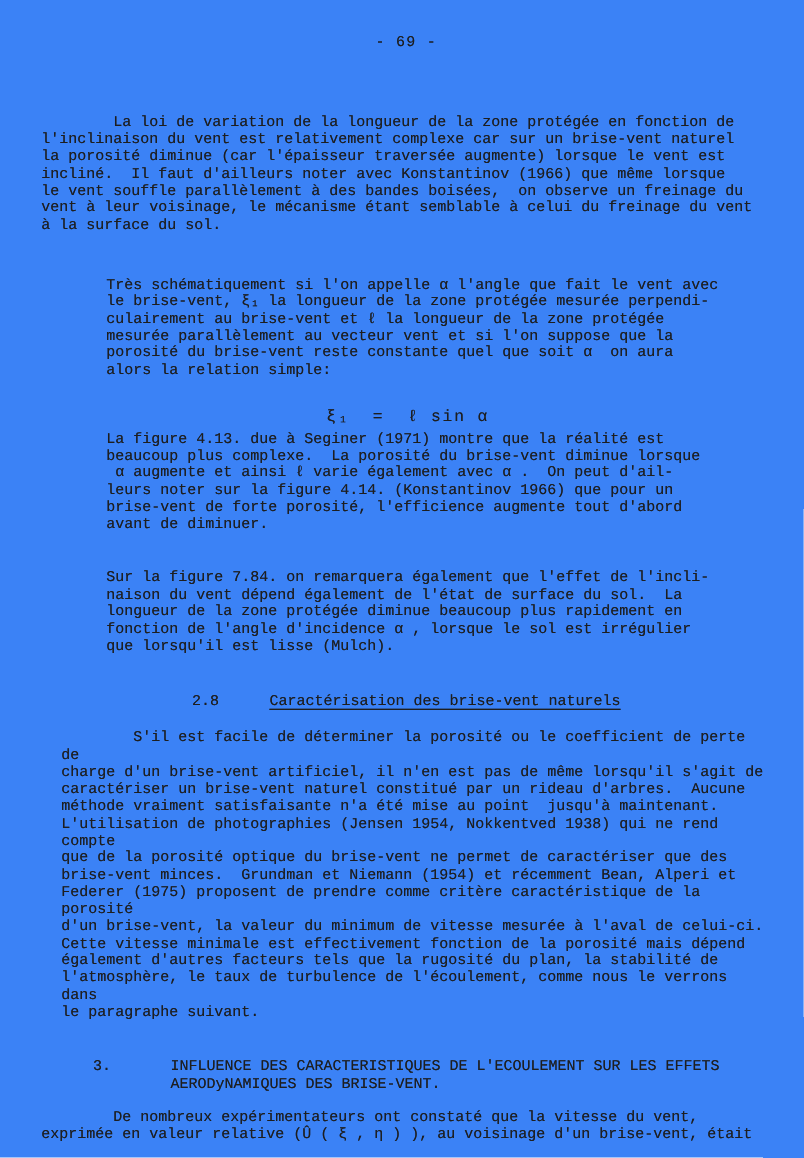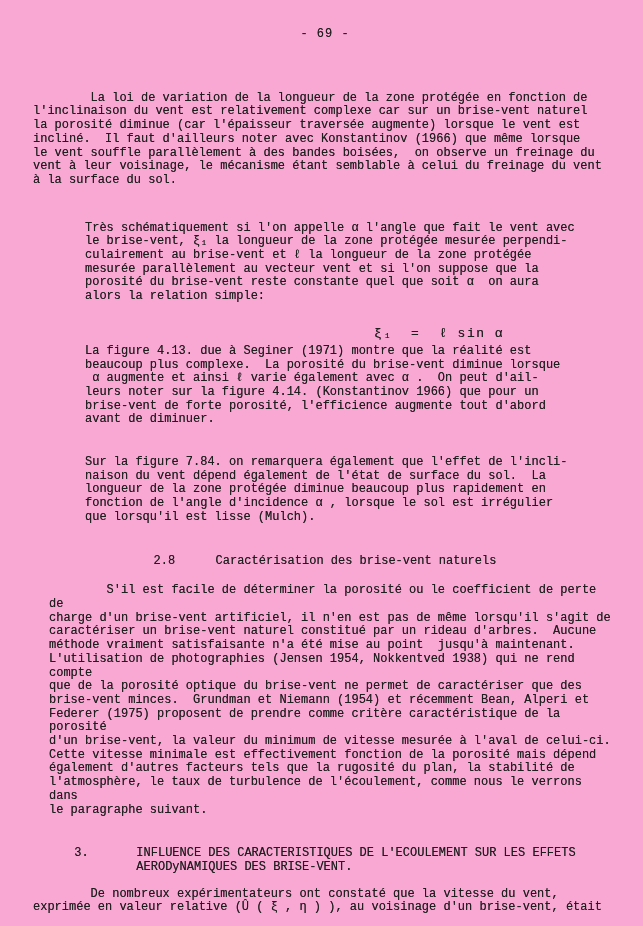--- a/index.html
+++ b/index.html
@@ -2,21 +2,21 @@
 <html><head>
 <meta charset="utf-8">
 <style>
   * { margin: 0; padding: 0; box-sizing: border-box; }
   html, body { background: #fbfbf9; }
   .page {
     position: relative;
     width: 643px;
     height: 926px;
     margin: 0 auto;
-    background: #f9a8d4;
+    background: #3b82f6;
     color: #1e1e1e;
     font-family: "Liberation Mono", "DejaVu Sans Mono", monospace;
     font-size: 12px;
     line-height: 13.7px;
     padding: 16px 26px 0 33px;
     overflow: hidden;
     text-shadow: 0 0 0.5px rgba(20,20,20,0.65);
   }
   .pageno {
     margin-top: 12px;
@@ -32,29 +32,29 @@
   .mt-surface { margin-top: 29px; }
   .mt-carac   { margin-top: 16px; margin-left: 16px; }
   .mt-vitesse { margin-top: 13px; }
   .formula {
     margin-top: 23px;
     margin-left: 228px;
     font-size: 13px;
     line-height: 14px;
     letter-spacing: 1.5px;
     white-space: pre;
-    text-align: center;
   }
   .heading { display: flex; align-items: flex-start; justify-content: center; }
   .mt-h28 { margin-top: 30px; }
   .mt-h3  { margin-top: 30px; }
   .mt-h31 { margin-top: 16px; }
   .hnum { flex: none; width: 62px; }
   .htitle { white-space: pre-wrap; }
   .underlined {
+    text-decoration: underline;
     text-decoration-thickness: 1px;
     text-underline-offset: 3px;
   }
 </style>
 </head>
 <body>
 
 <div class="page">
 
   <div class="pageno">- 69 -</div>

